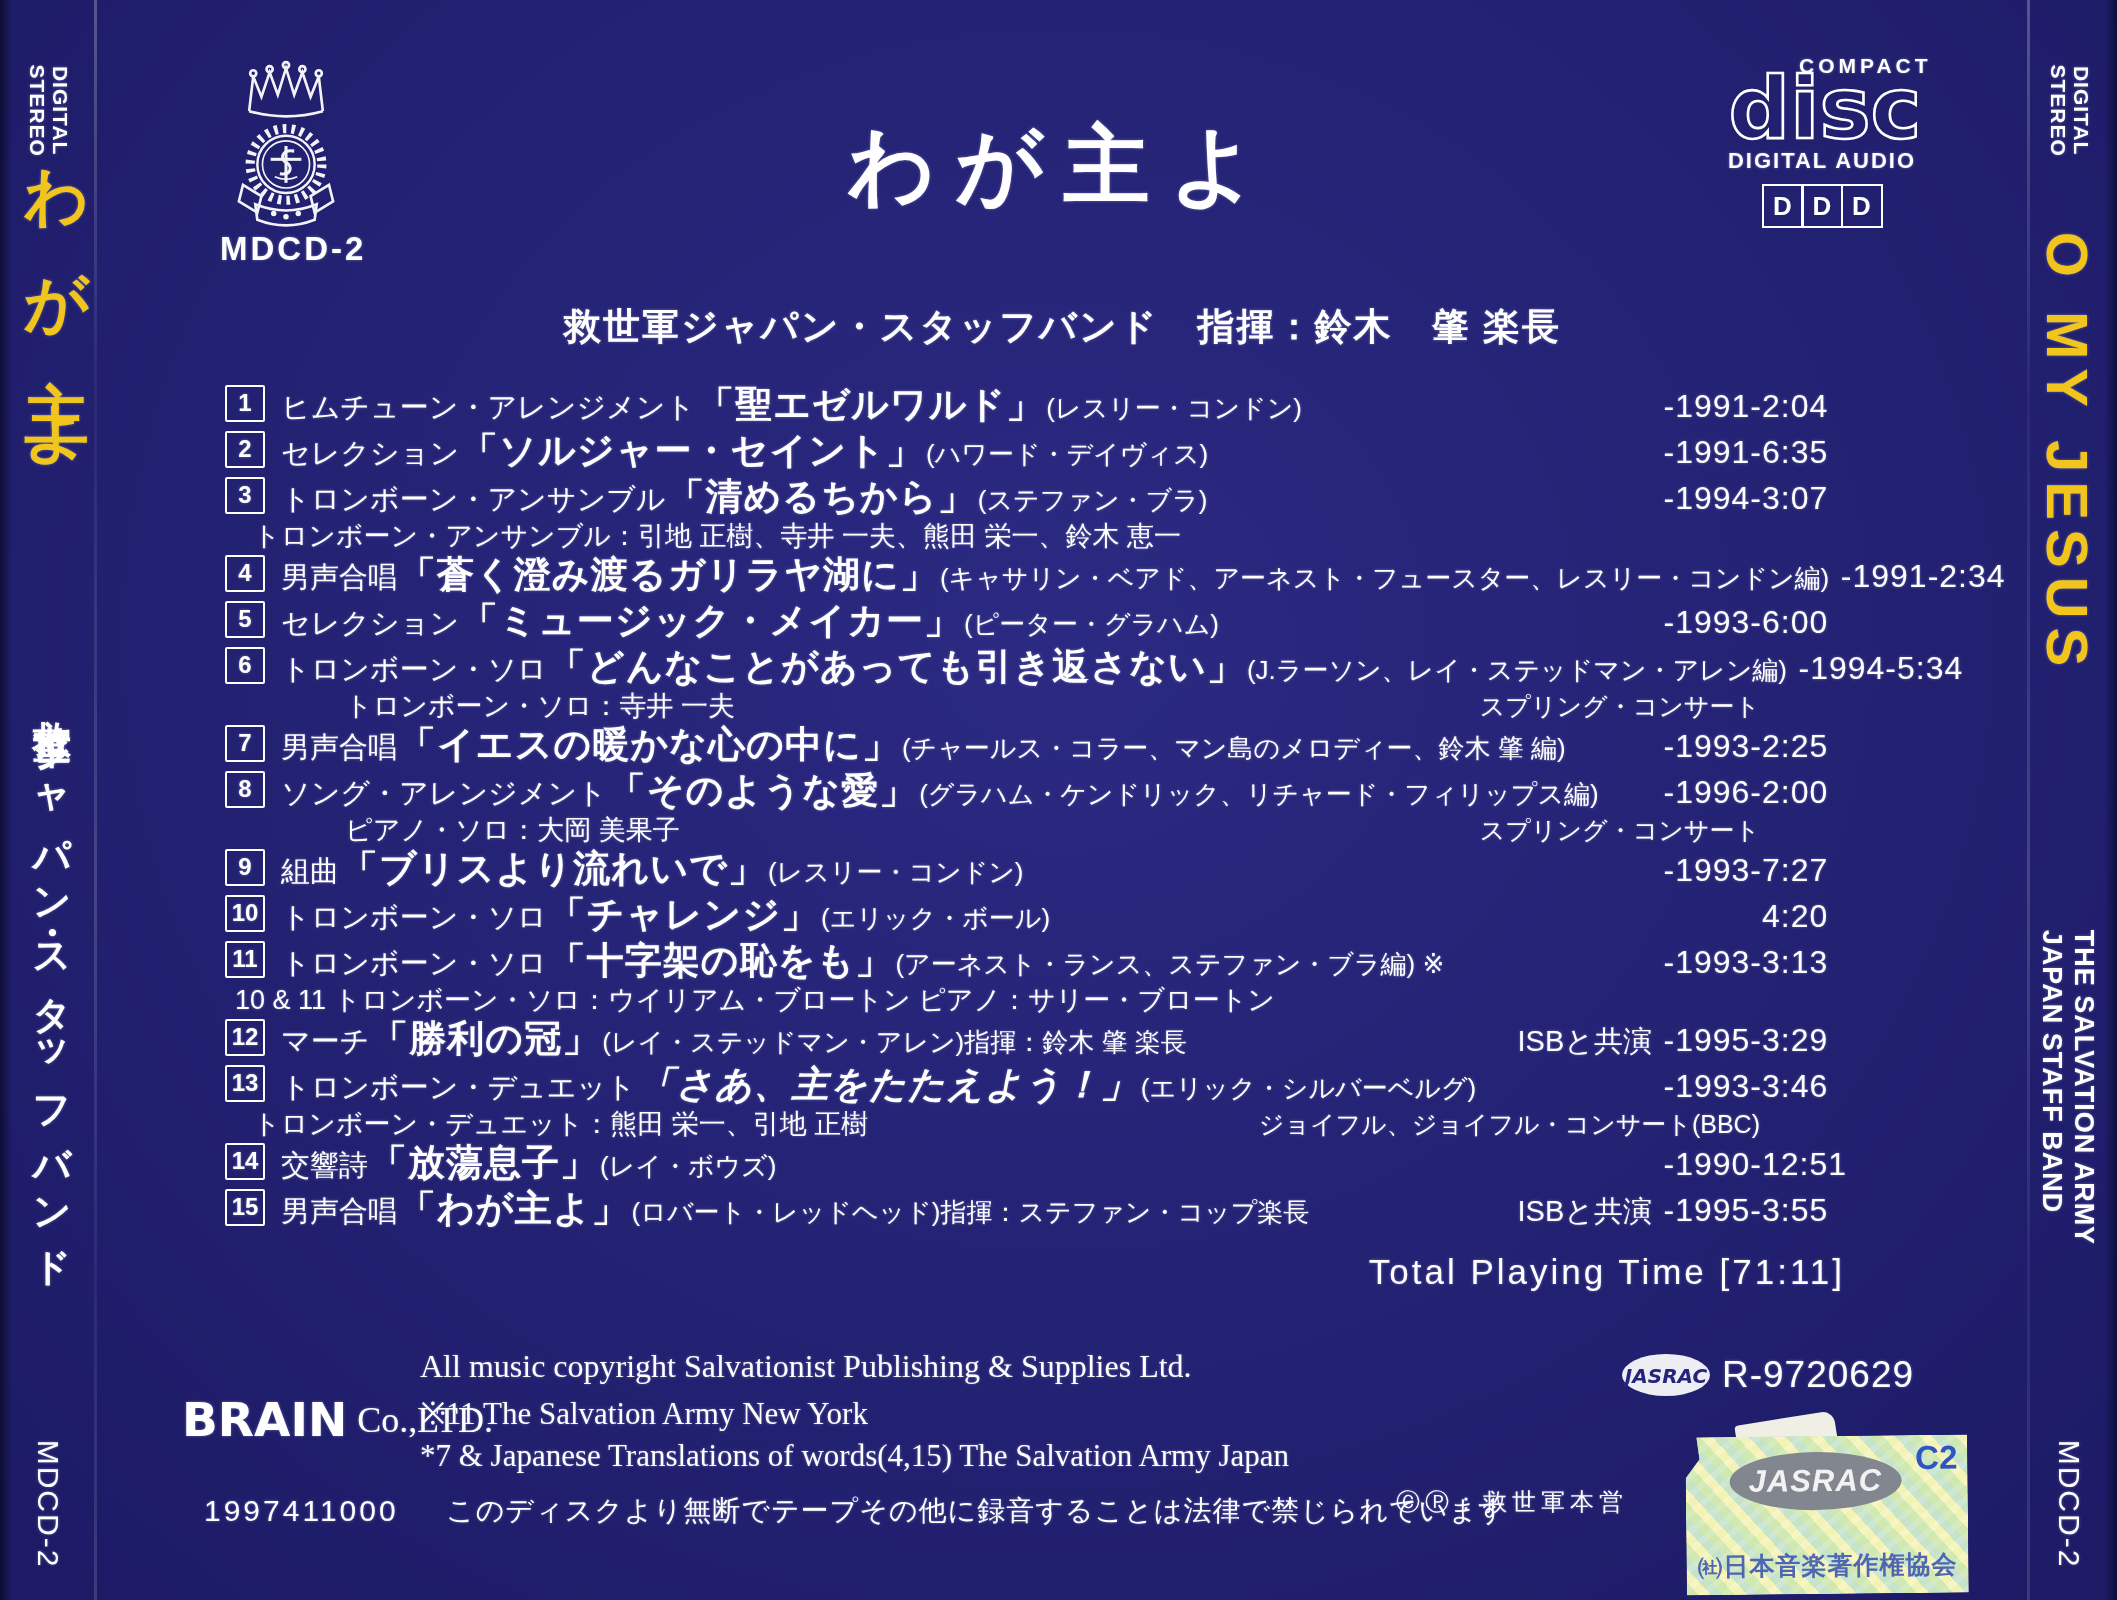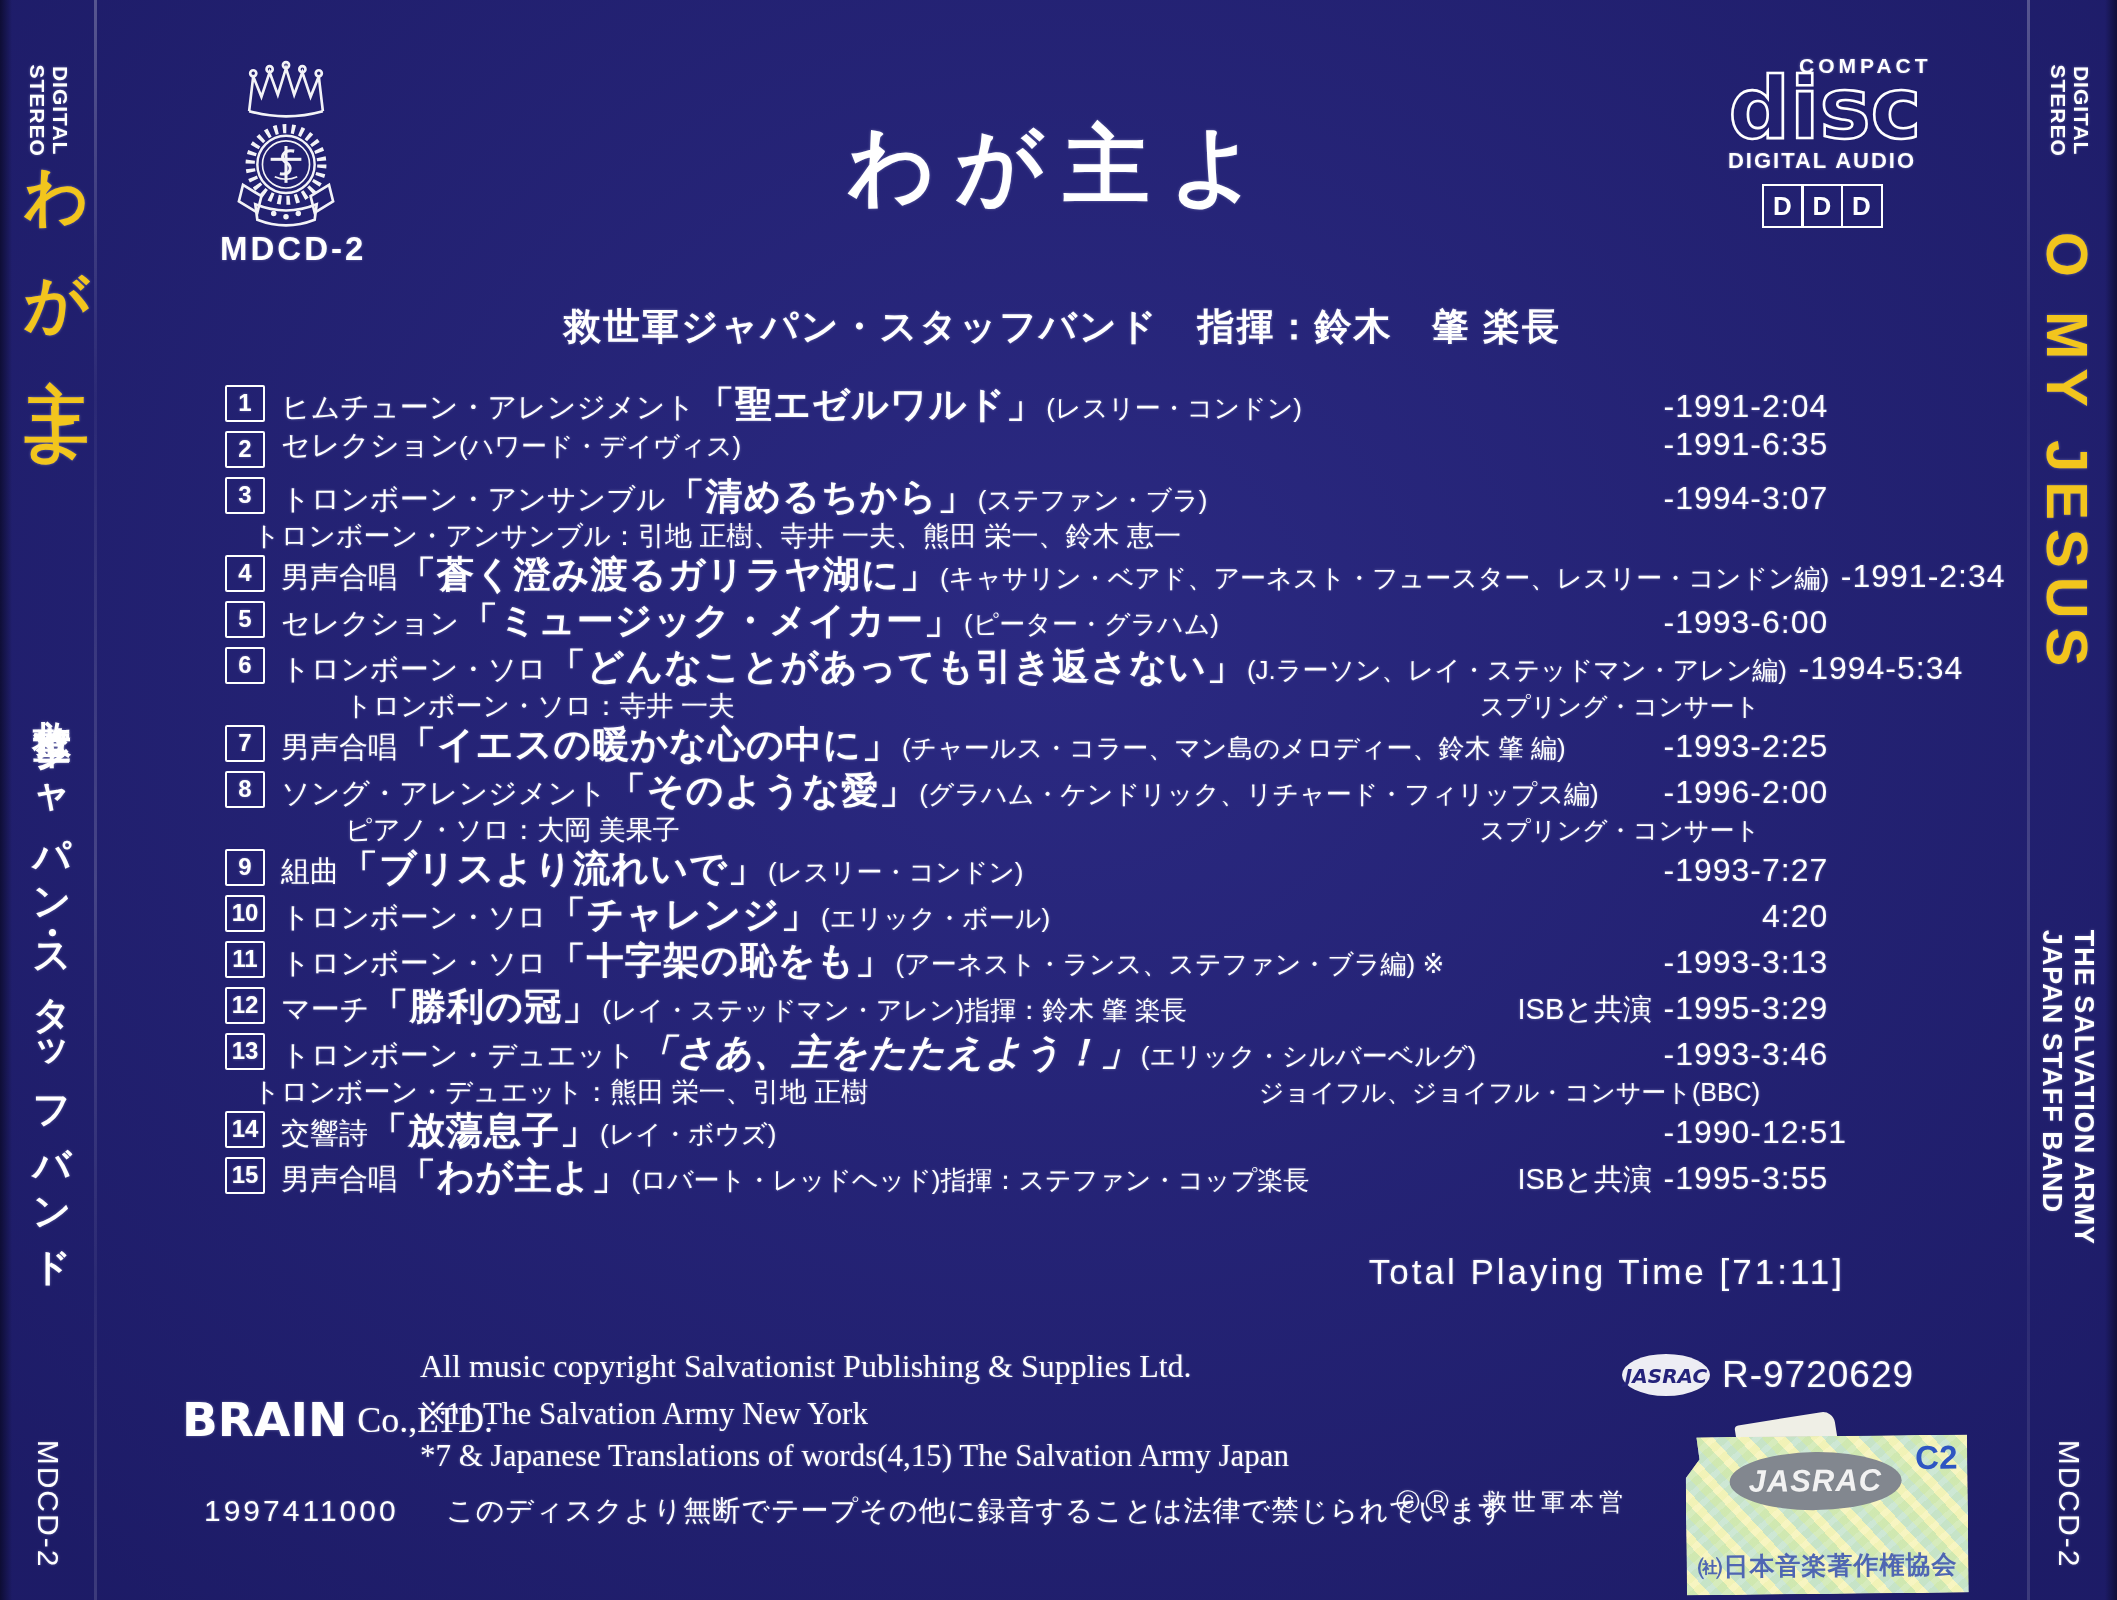--- a/index.html
+++ b/index.html
@@ -177,20 +177,21 @@
         <span class="note"></span>
         <span class="year">-1991-</span>
         <span class="time">2:04</span>
       </div>
     </div>
 
     <div class="titem">
       <div class="trow">
         <div class="num">2</div>
         <span class="prefix">セレクション</span>
+        <span class="ttl">「ソルジャー・セイント」</span>
         <span class="credit">(ハワード・デイヴィス)</span>
         <span class="sp"></span>
         <span class="note"></span>
         <span class="year">-1991-</span>
         <span class="time">6:35</span>
       </div>
     </div>
 
     <div class="titem">
       <div class="trow">
@@ -313,20 +314,23 @@
       <div class="trow">
         <div class="num">11</div>
         <span class="prefix">トロンボーン・ソロ</span>
         <span class="ttl">「十字架の恥をも」</span>
         <span class="credit">(アーネスト・ランス、ステファン・ブラ編) ※</span>
         <span class="sp"></span>
         <span class="note"></span>
         <span class="year">-1993-</span>
         <span class="time">3:13</span>
       </div>
+      <div class="sub ind0">
+          <span>10 &amp; 11 トロンボーン・ソロ：ウイリアム・ブロートン ピアノ：サリー・ブロートン</span>
+        </div>
     </div>
 
     <div class="titem">
       <div class="trow">
         <div class="num">12</div>
         <span class="prefix">マーチ</span>
         <span class="ttl">「勝利の冠」</span>
         <span class="credit">(レイ・ステッドマン・アレン)指揮：鈴木 肇 楽長</span>
         <span class="sp"></span>
         <span class="note">ISBと共演</span>

